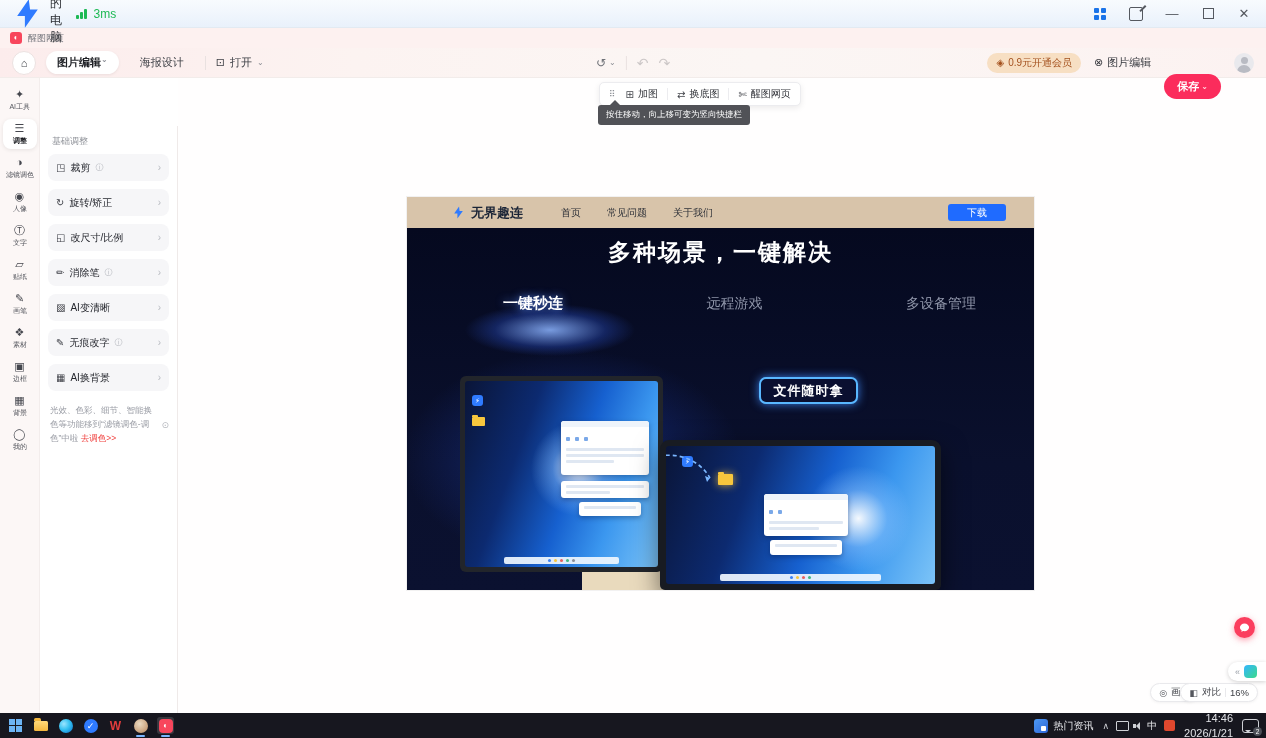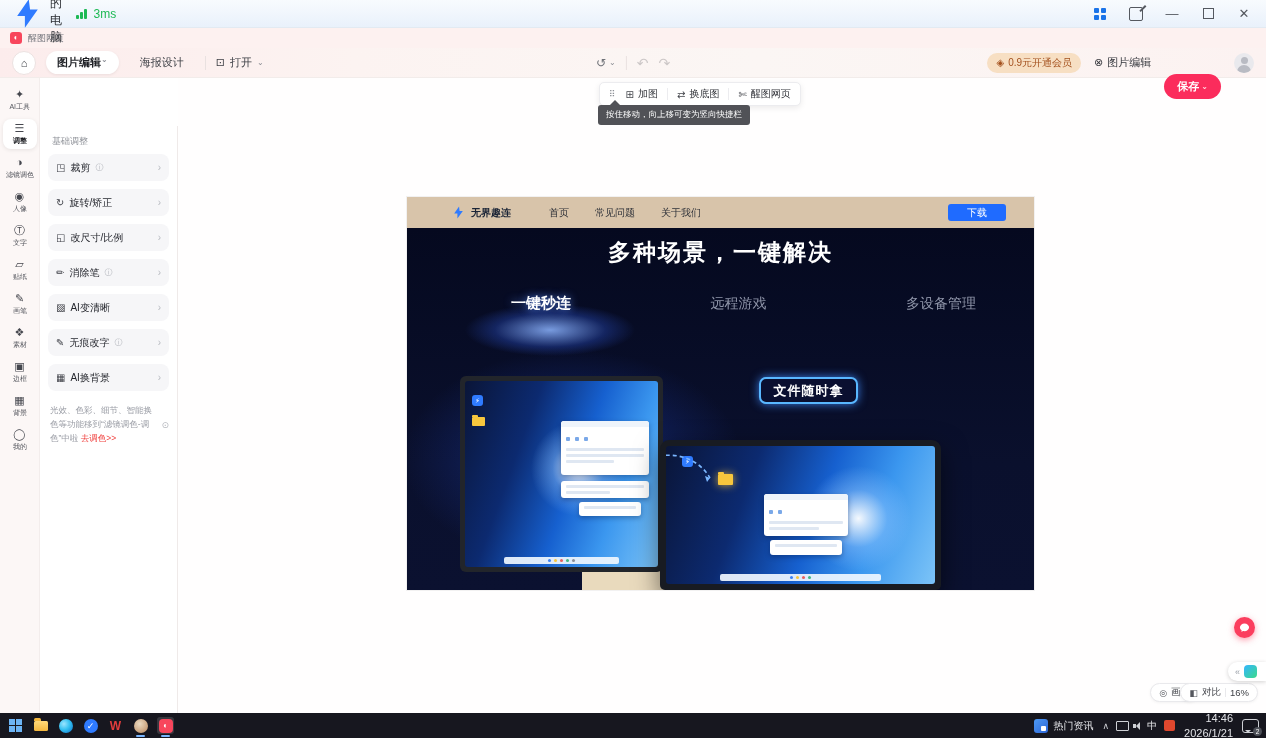--- a/index.html
+++ b/index.html
@@ -99,31 +99,31 @@
   .tooltip{position:absolute;left:420px;top:27px;background:#515257;color:#fff;font-size:8.5px;
        padding:4px 8px;border-radius:3px;white-space:nowrap;z-index:6;}
   .tooltip::before{content:"";position:absolute;left:12px;top:-5px;border:5px solid transparent;
        border-bottom-color:#515257;border-top:none;}
 
   
   .art{position:absolute;left:229px;top:119px;width:627px;height:393px;
        box-shadow:0 0 0 1px rgba(0,0,0,.05);}
   .site-head{height:31px;background:#d8c4aa;display:flex;align-items:center;
        padding:0 0 0 45px;box-sizing:border-box;}
-  .site-brand{display:flex;align-items:center;gap:6px;font-size:10px;font-weight:bold;color:#1a2436;}
+  .site-brand{display:flex;align-items:center;gap:6px;font-size:13px;font-weight:bold;color:#1a2436;}
   .site-nav{display:flex;gap:26px;margin-left:38px;font-size:10px;color:#2e3138;}
   .dl-btn{margin-left:auto;margin-right:28px;background:#1f6bff;color:#fff;font-size:10px;
        width:58px;height:17px;border-radius:3px;display:flex;align-items:center;justify-content:center;}
   .hero{position:relative;height:362px;background:linear-gradient(180deg,#05091f,#0a102d 65%,#0b1130);
        overflow:hidden;}
   .hero-title{position:relative;margin-top:9px;text-align:center;color:#fff;font-size:23px;
        font-weight:bold;letter-spacing:2px;z-index:4;}
   .hero-tabs{position:relative;margin-top:26px;display:flex;justify-content:space-between;
        padding:0 58px 0 96px;align-items:baseline;z-index:4;}
-  .htab{font-size:14px;color:#8f95a9;margin-left:8px;}
+  .htab{font-size:14px;color:#8f95a9;}
   .htab.active{font-size:15px;color:#fff;font-weight:bold;text-shadow:0 0 8px rgba(90,140,255,.9);}
   .glow-core{position:absolute;left:58px;top:76px;width:170px;height:52px;
        background:radial-gradient(closest-side,rgba(140,180,255,.85),rgba(50,95,235,.3) 65%,transparent);z-index:3;}
   .glow-big{position:absolute;left:-70px;top:80px;width:470px;height:300px;
        background:radial-gradient(closest-side,rgba(40,90,255,.38),transparent 72%);z-index:1;}
   .desk{position:absolute;left:175px;top:332px;width:90px;height:30px;background:#e9dabd;z-index:1;}
   .callout{position:absolute;left:352px;top:149px;width:99px;height:27px;background:#0a0f30;
        border:2px solid #59b7ff;border-radius:7px;box-shadow:0 0 10px rgba(64,140,255,.85);
        color:#fff;font-size:13px;font-weight:bold;display:flex;align-items:center;
        justify-content:center;letter-spacing:1px;box-sizing:border-box;z-index:5;}

